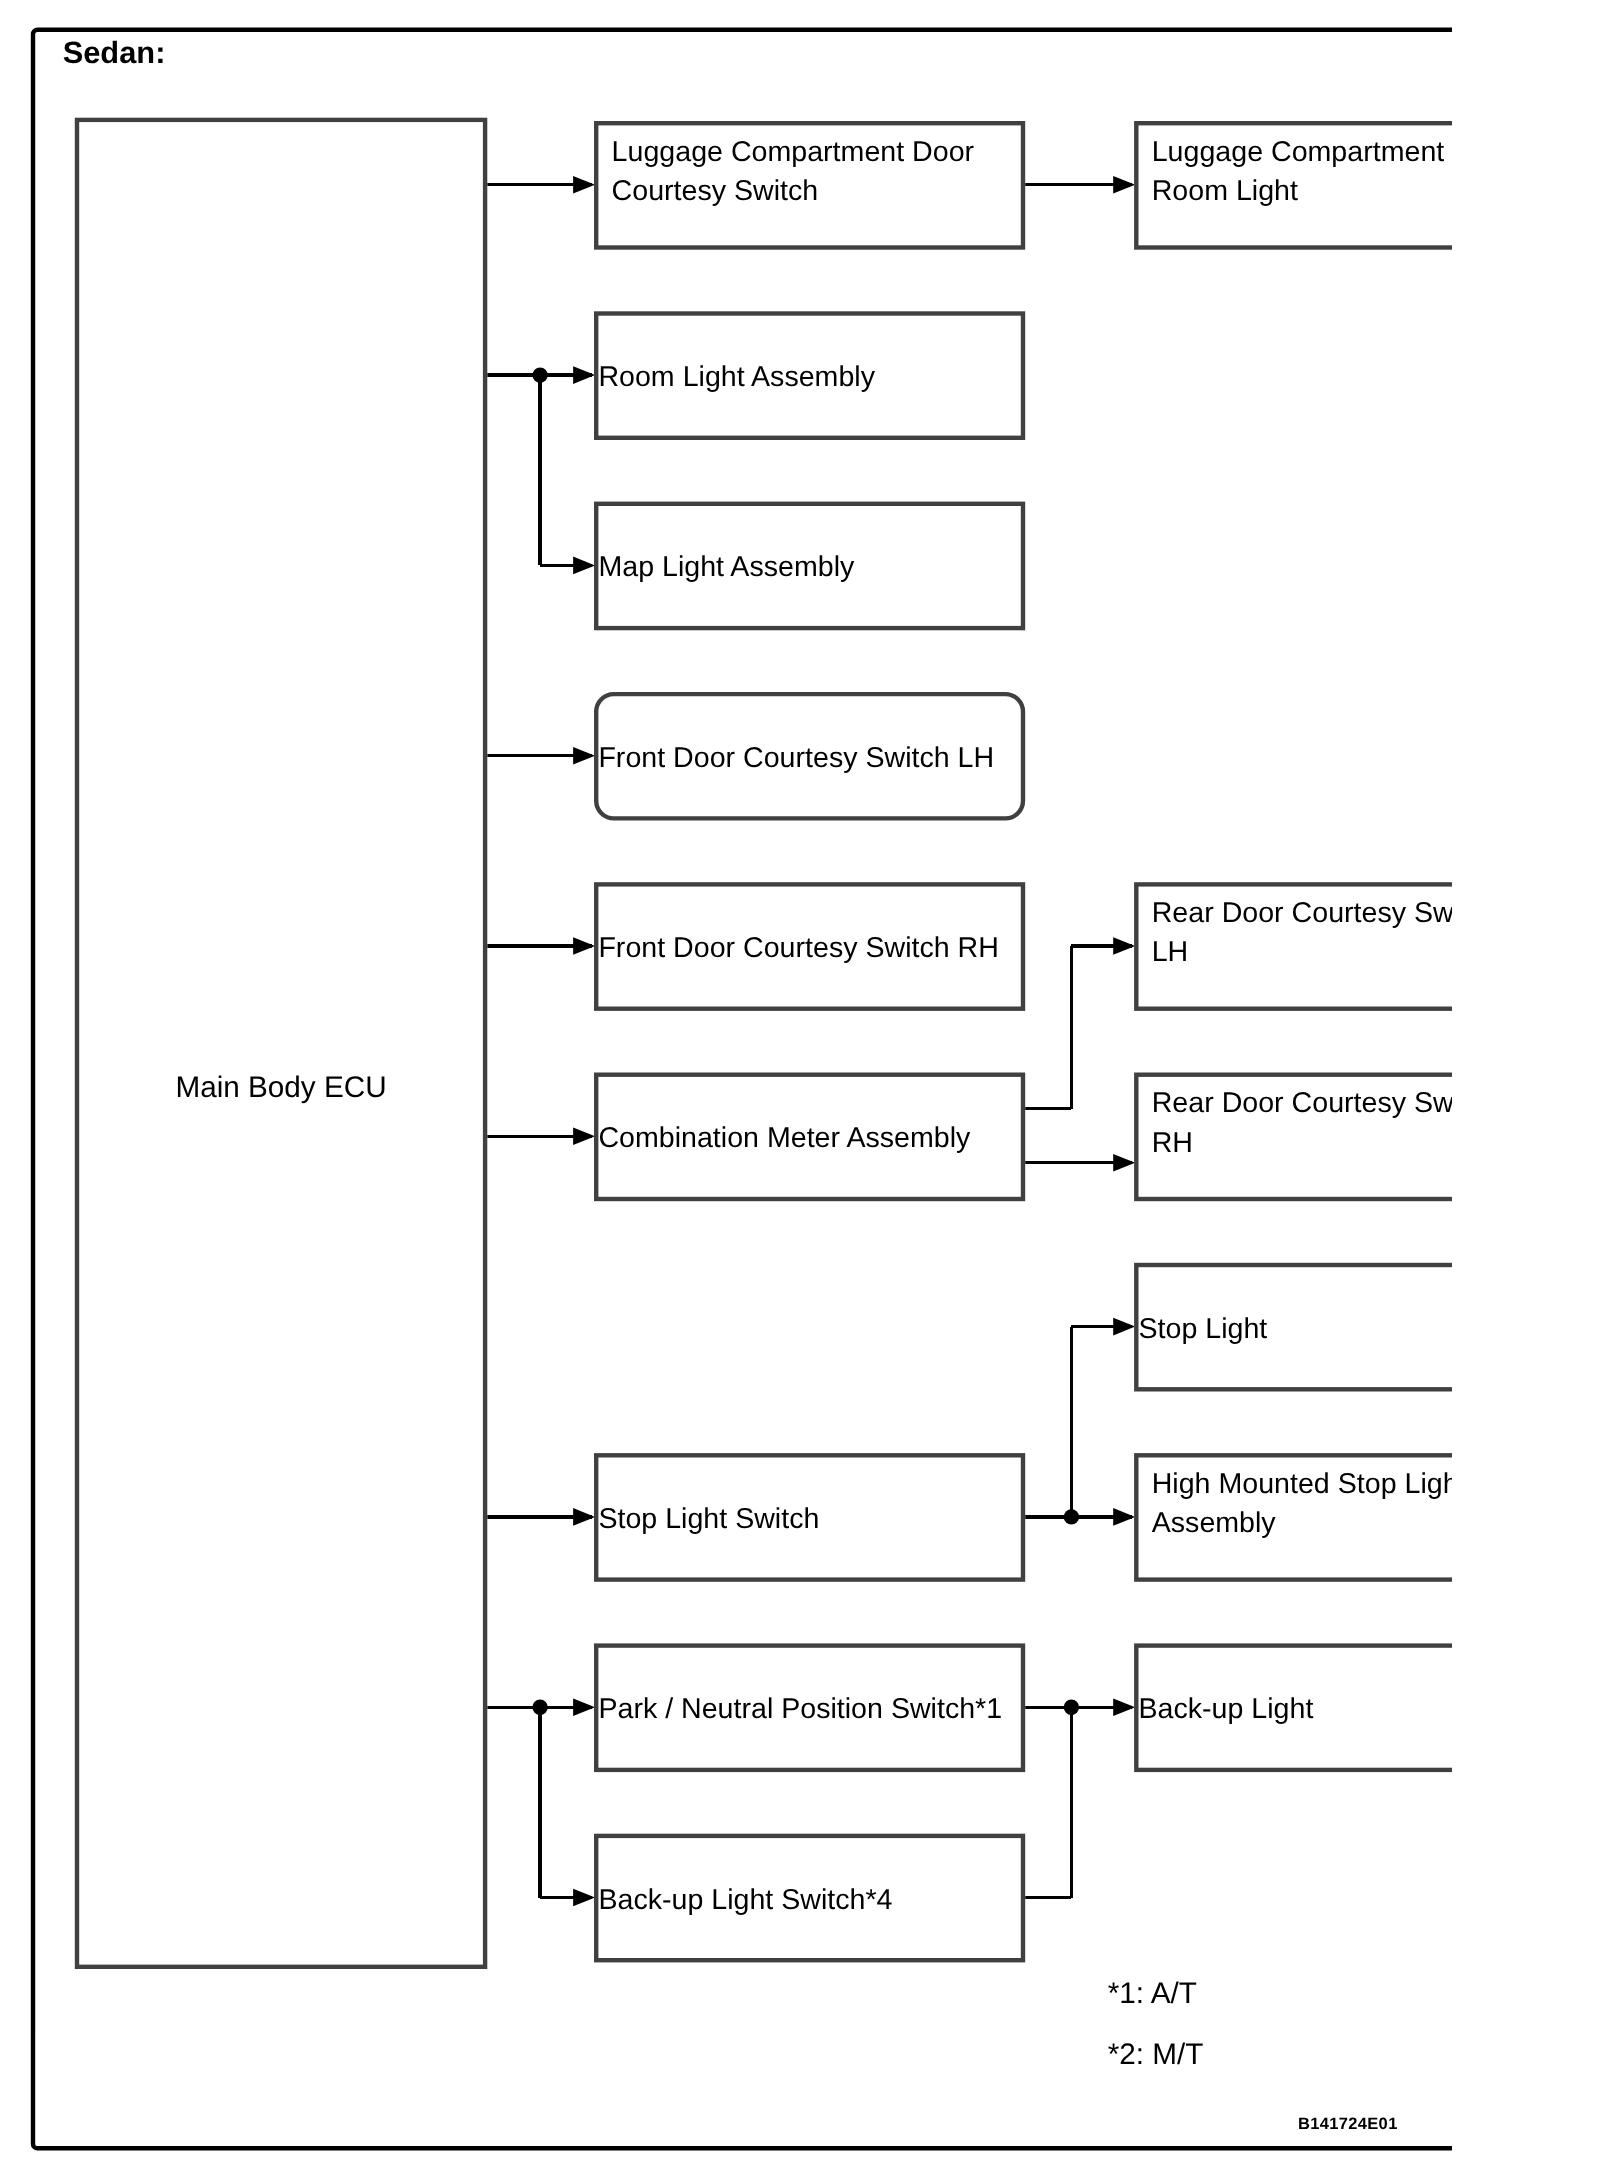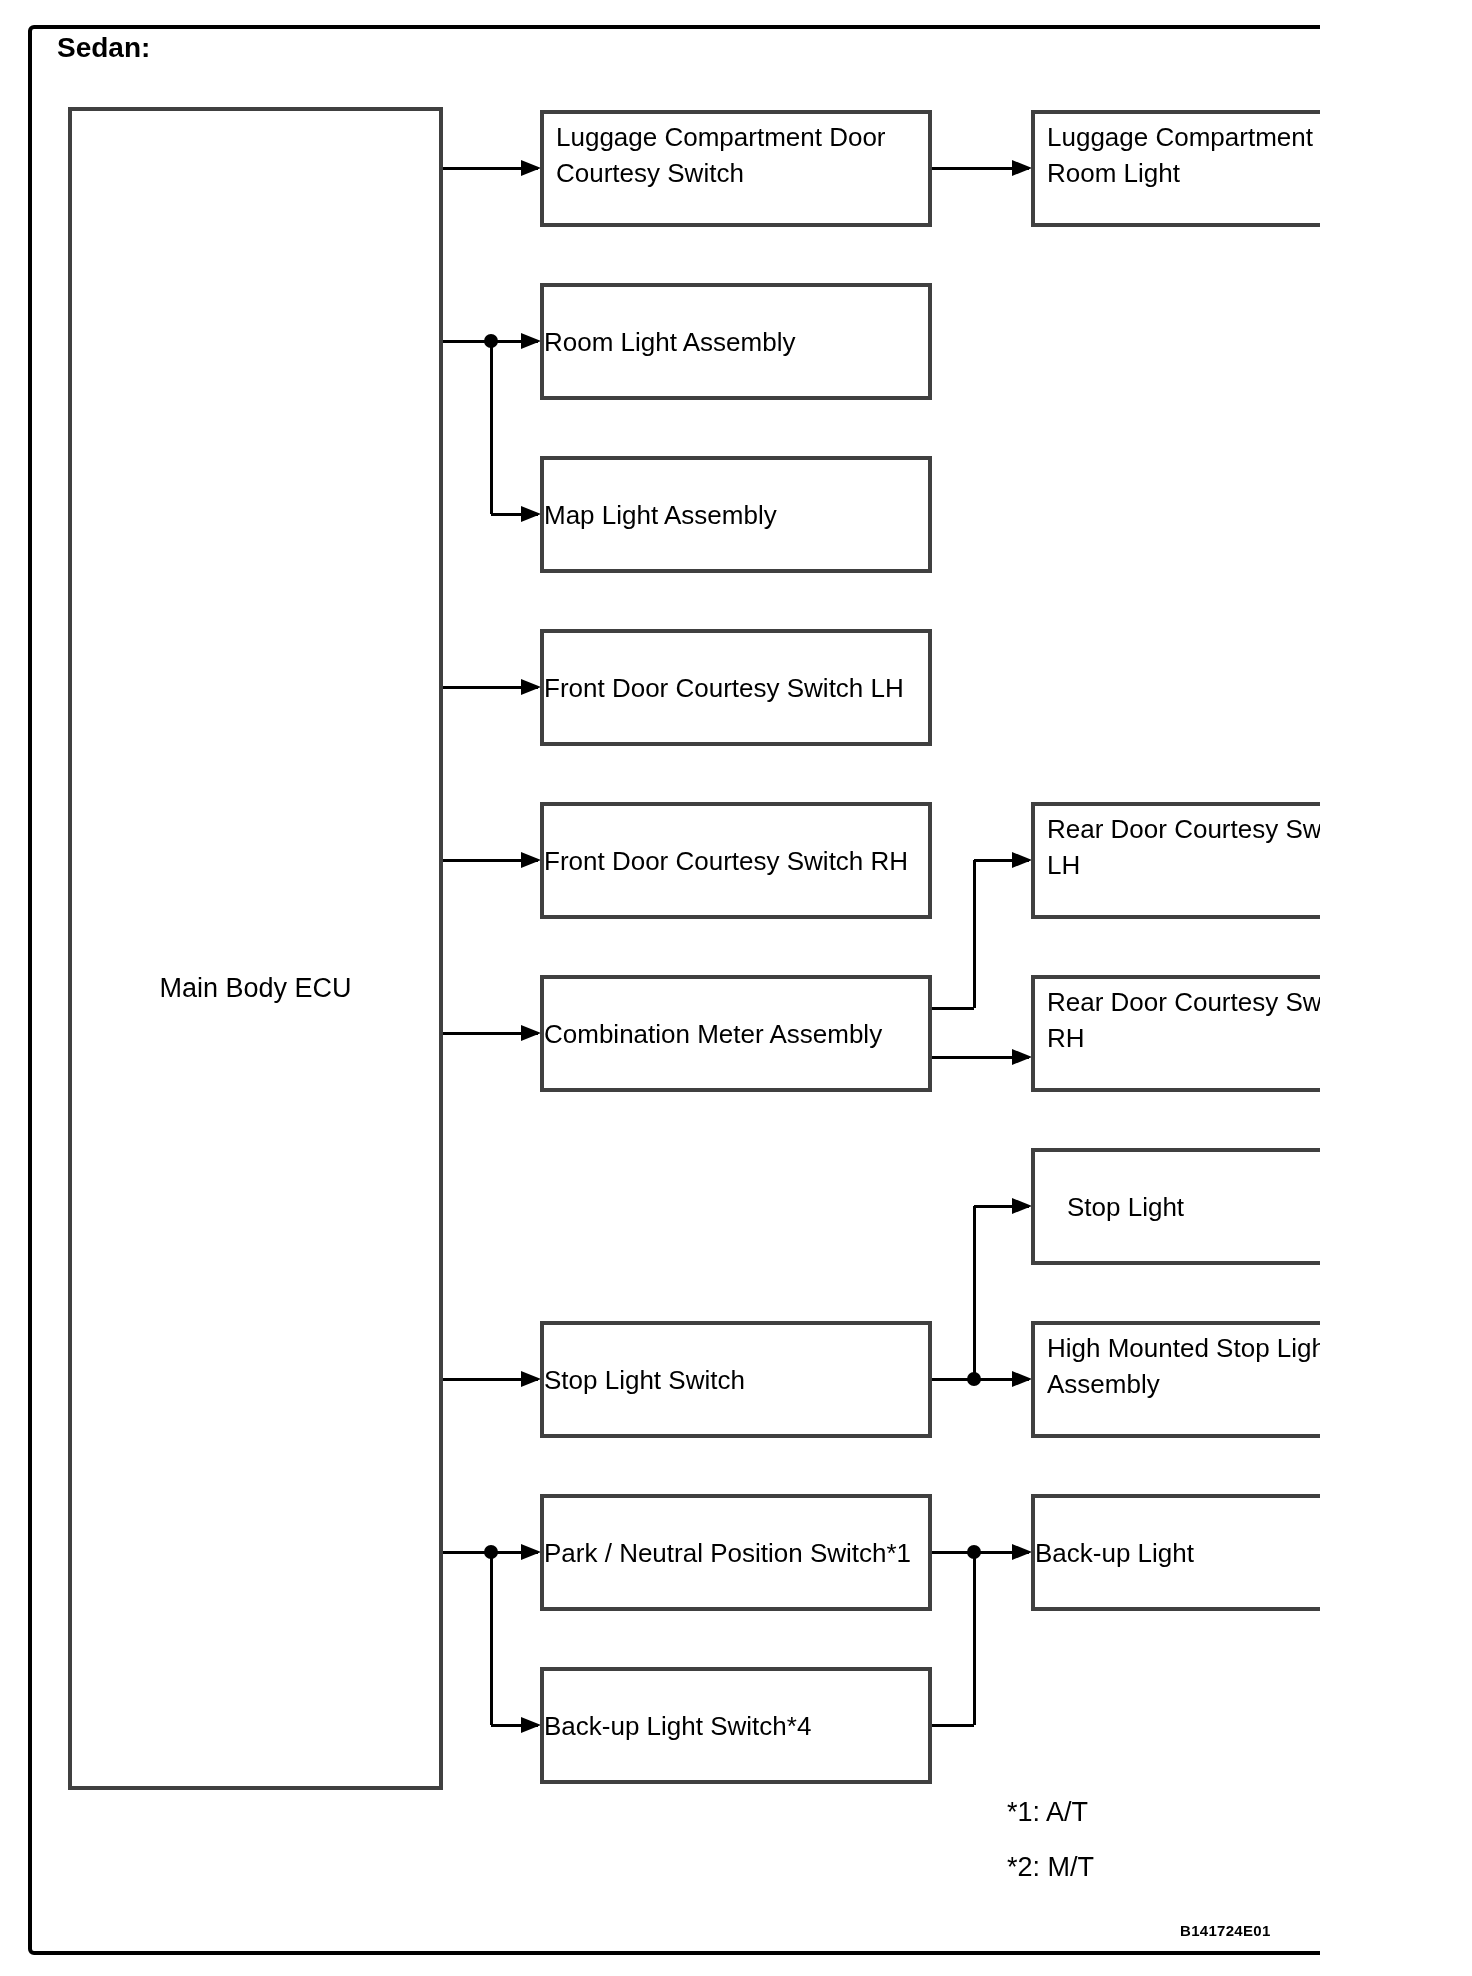--- a/index.html
+++ b/index.html
@@ -112,21 +112,21 @@
   <div class="node colL topleft" style="top:110px;">
     <span class="node-label">Luggage Compartment Door
 Courtesy Switch</span>
   </div>
   <div class="node colL center" style="top:283px;">
     <span class="node-label">Room Light Assembly</span>
   </div>
   <div class="node colL center" style="top:456px;">
     <span class="node-label">Map Light Assembly</span>
   </div>
-  <div class="node colL center" style="top:629px;">
+  <div class="node colL center" style="top:629px;border-radius:18px;">
     <span class="node-label">Front Door Courtesy Switch LH</span>
   </div>
   <div class="node colL center" style="top:802px;">
     <span class="node-label">Front Door Courtesy Switch RH</span>
   </div>
   <div class="node colL center" style="top:975px;">
     <span class="node-label">Combination Meter Assembly</span>
   </div>
   <div class="node colL center" style="top:1321px;">
     <span class="node-label">Stop Light Switch</span>
@@ -143,21 +143,21 @@
 Room Light</span>
   </div>
   <div class="node colR topleft" style="top:802px;">
     <span class="node-label">Rear Door Courtesy Switch
 LH</span>
   </div>
   <div class="node colR topleft" style="top:975px;">
     <span class="node-label">Rear Door Courtesy Switch
 RH</span>
   </div>
-  <div class="node colR center" style="top:1148px;padding-left:32px;">
+  <div class="node colR center" style="top:1148px;">
     <span class="node-label">Stop Light</span>
   </div>
   <div class="node colR topleft" style="top:1321px;">
     <span class="node-label">High Mounted Stop Light
 Assembly</span>
   </div>
   <div class="node colR center" style="top:1494px;">
     <span class="node-label">Back-up Light</span>
   </div>
 

